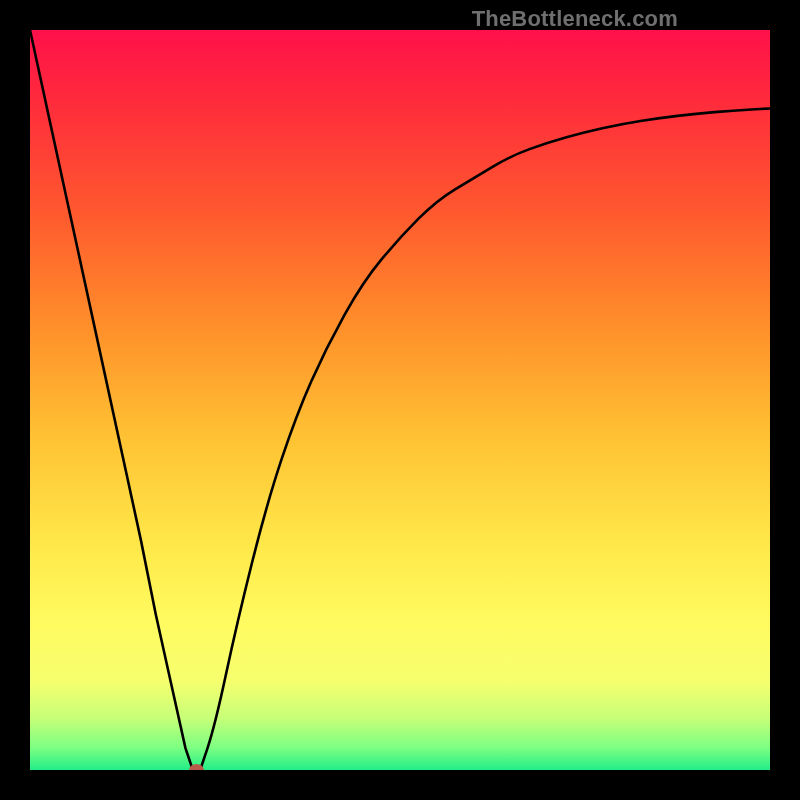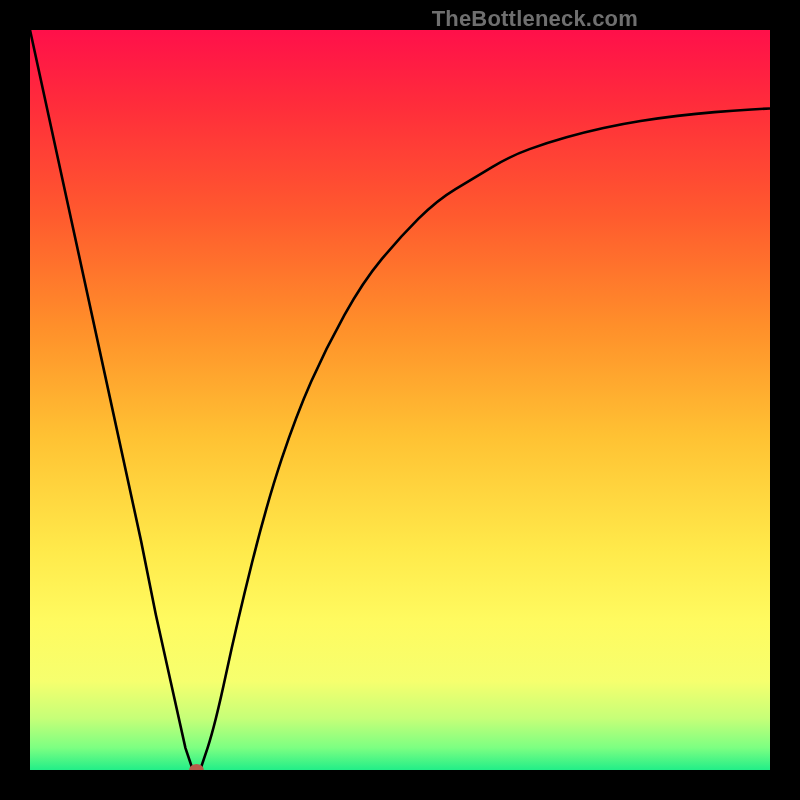--- a/index.html
+++ b/index.html
@@ -9,20 +9,21 @@
     height: 800px;
     overflow: hidden;
     background: #000;
     font-family: Arial, Helvetica, sans-serif;
   }
   .outer {
     width: 672px;
     height: 800px;
     background: #000;
     position: relative;
+    padding-left: 40px;
   }
   .plot {
     position: absolute;
     left: 30px;
     top: 30px;
     width: 740px;
     height: 740px;
     overflow: hidden;
   }
   .gradient {

